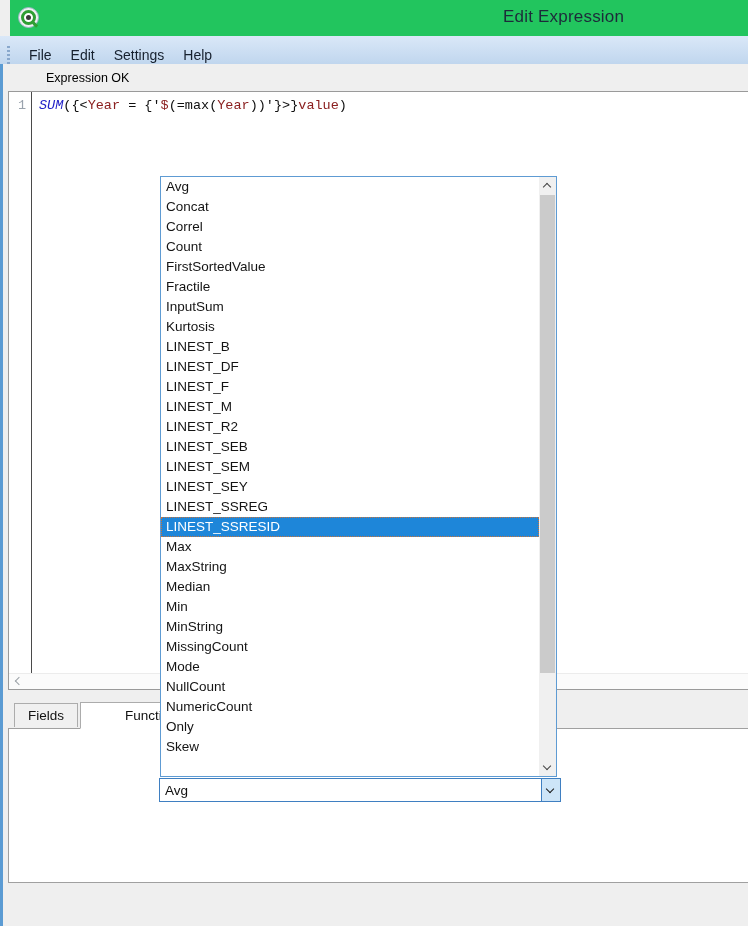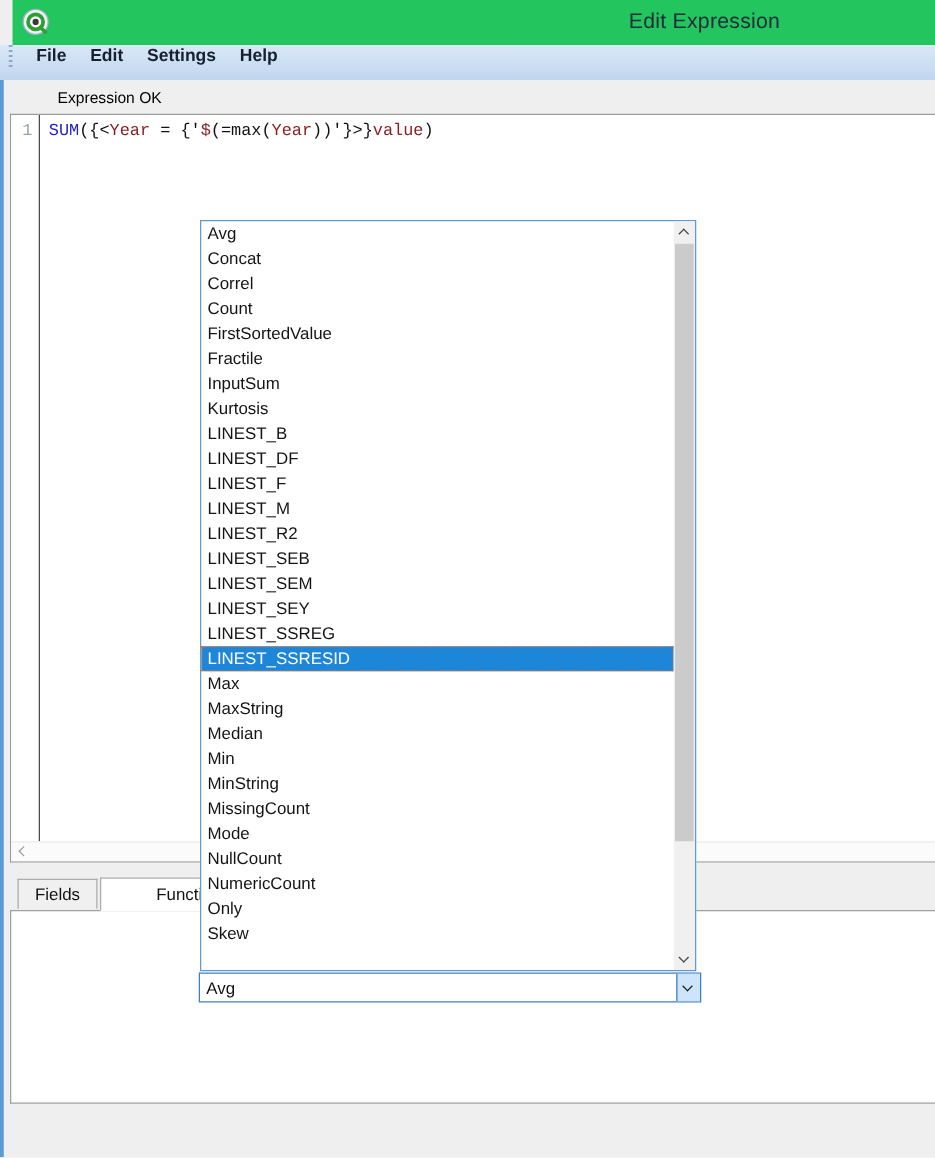--- a/index.html
+++ b/index.html
@@ -13,38 +13,38 @@
   #title-text { position:absolute; left:493px; top:7px; font-size:17px; color:#1d2b3a; letter-spacing:.2px; }
   .qv-icon { position:absolute; left:8px; top:7px; width:21px; height:21px; border-radius:50%;
              background:#eef1f3; border:1px solid #9db3c4; }
   .qv-ring { position:absolute; left:2px; top:2px; right:2px; bottom:2px; border-radius:50%;
              border:3px solid #2f9e33; background:#fff; }
   .qv-dot  { position:absolute; left:7px; top:7px; width:5px; height:5px; border-radius:50%; background:#3a3a3a; }
   .qv-tail { position:absolute; right:0px; bottom:1px; width:6px; height:3px; background:#2f9e33; transform:rotate(45deg); }
 
   
   #menubar { position:absolute; left:0; top:36px; width:748px; height:28px;
-             background:linear-gradient(#dae8f8,#c0d6ee); display:flex; align-items:flex-start;font-weight:bold; }
+             background:linear-gradient(#dae8f8,#c0d6ee); display:flex; align-items:flex-end; }
   #menu-handle { width:3px; height:18px; margin-left:7px;
                  background:repeating-linear-gradient(#89a8cc 0 2px, rgba(0,0,0,0) 2px 4px); }
   .menu-item { display:inline-block; margin-left:19px; font-size:14px; color:#16202e; cursor:default; }
 
   
   #status-text { position:absolute; left:10px; top:71px; font-size:12.5px; color:#000;margin-left:36px; }
 
   
   #editor { position:absolute; left:8px; top:91px; width:740px; height:599px; background:#fff;
             border:1px solid #9a9a9a; border-right:none; }
   #gutter { position:absolute; left:0; top:0; bottom:16px; width:23px; background:#fff;
             border-right:1px solid #4a4a4a; }
   #line-number { position:absolute; right:5px; top:6px; font-family:"Liberation Mono", monospace;
                  font-size:13.5px; color:#9aa3ad; }
   #code-line { position:absolute; left:30px; top:6px; font-family:"Liberation Mono", monospace;
                font-size:13.5px; white-space:pre; }
-  .tk-kw  { color:#2323c8; }
+  .tk-kw  { color:#2323c8;font-style:italic; }
   .tk-fld { color:#8b2020;margin-top:16px; }
   .tk-p   { color:#101010; }
   #editor-hscroll { position:absolute; left:0; right:0; bottom:0; height:16px; background:#fbfbfb;
                     border-top:1px solid #ececec; }
   .chev { display:inline-block; width:6px; height:6px; border-right:1.6px solid #444; border-bottom:1.6px solid #444; }
   .chev.up   { transform:rotate(-135deg); }
   .chev.down { transform:rotate(45deg); }
   .chev.left { transform:rotate(135deg); border-color:#9aa0a6; }
   #hscroll-left-arrow { position:absolute; left:7px; top:4px; }
 

